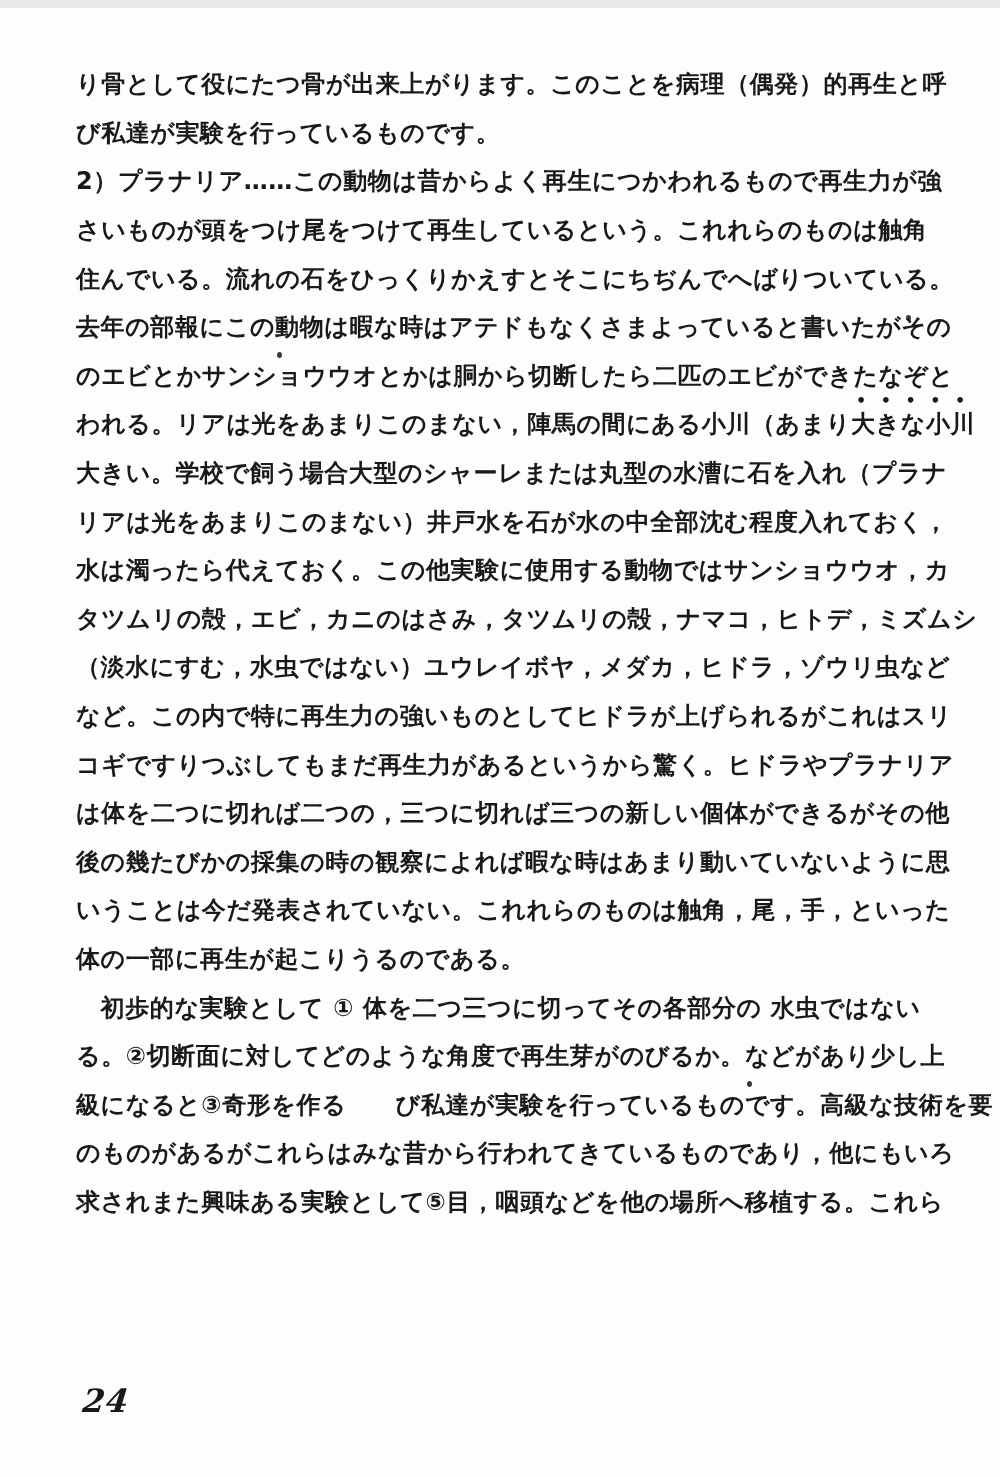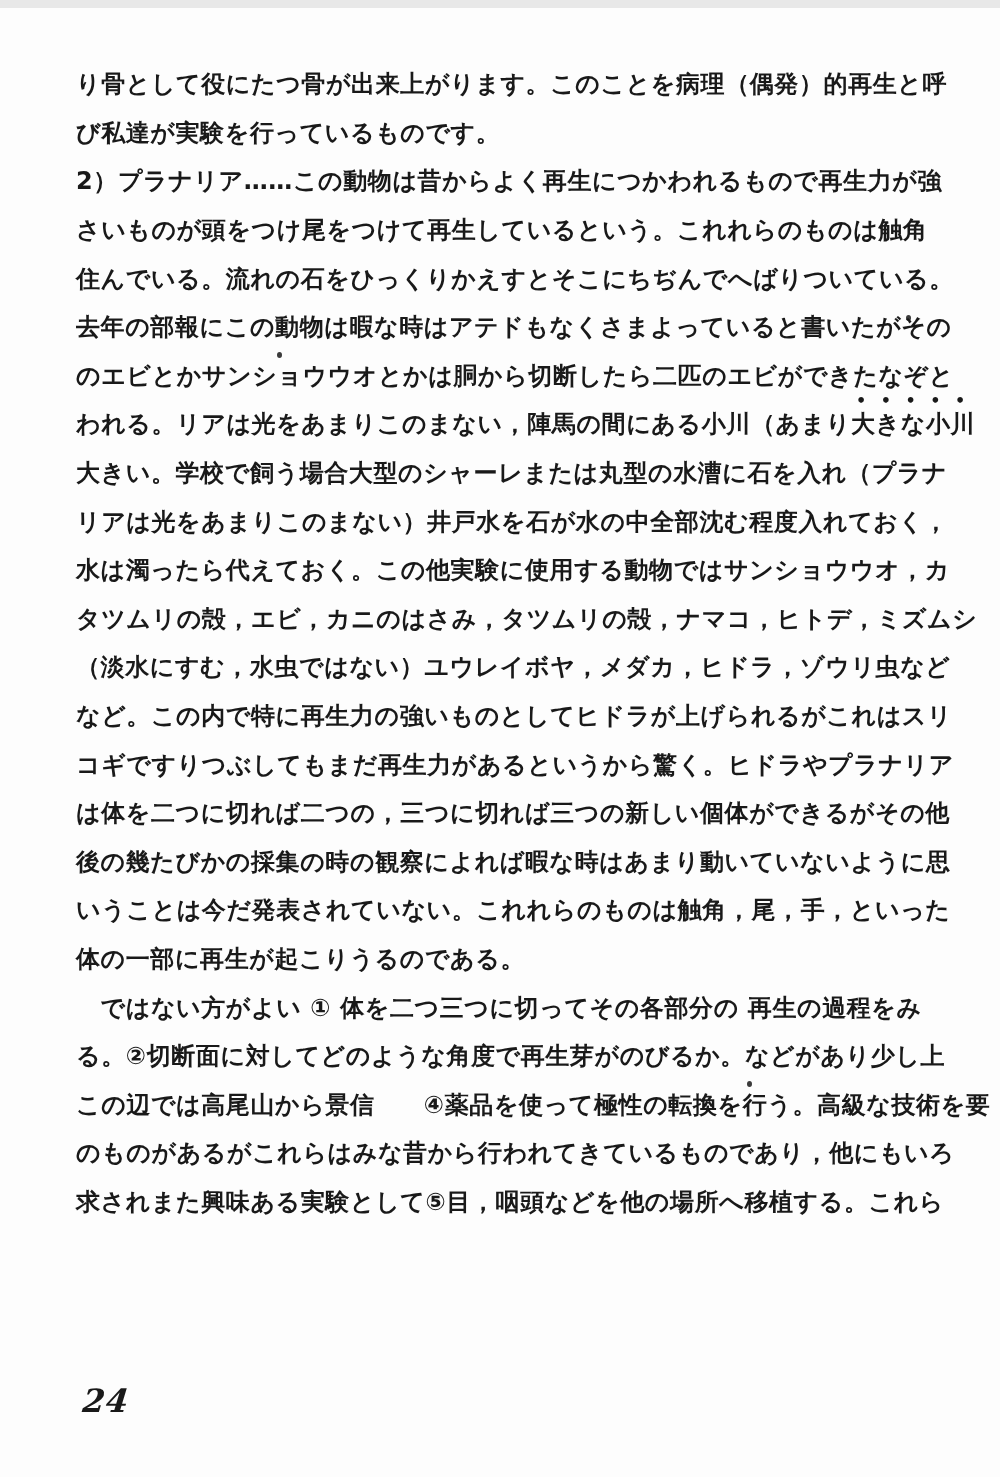--- a/index.html
+++ b/index.html
@@ -121,27 +121,27 @@
       <div class="line">
         <span>後の幾たびかの採集の時の観察によれば暇な時はあまり動いていないように思</span>
       </div>
       <div class="line">
         <span>いうことは今だ発表されていない。これれらのものは触角，尾，手，といった</span>
       </div>
       <div class="line">
         <span>体の一部に再生が起こりうるのである。</span>
       </div>
       <div class="line">
-        <span>　ではない方がよい ① 体を二つ三つに切ってその各部分の 再生の過程をみ</span>
+        <span>　初歩的な実験として ① 体を二つ三つに切ってその各部分の 水虫ではない</span>
       </div>
       <div class="line">
         <span>る。②切断面に対してどのような角度で再生芽がのびるか。などがあり少し上</span>
       </div>
       <div class="line">
-        <span>この辺では高尾山から景信　　④薬品を使って極性の転換を行う。高級な技術を要</span>
+        <span>級になると③奇形を作る　　び私達が実験を行っているものです。高級な技術を要</span>
       </div>
       <div class="line">
         <span>のものがあるがこれらはみな昔から行われてきているものであり，他にもいろ</span>
       </div>
       <div class="line">
         <span>求されまた興味ある実験として⑤目，咽頭などを他の場所へ移植する。これら</span>
       </div>
     </div>
   <div class="page-number">24</div>
 <div class="speck" style="left: 277px; top: 344px;"></div>

